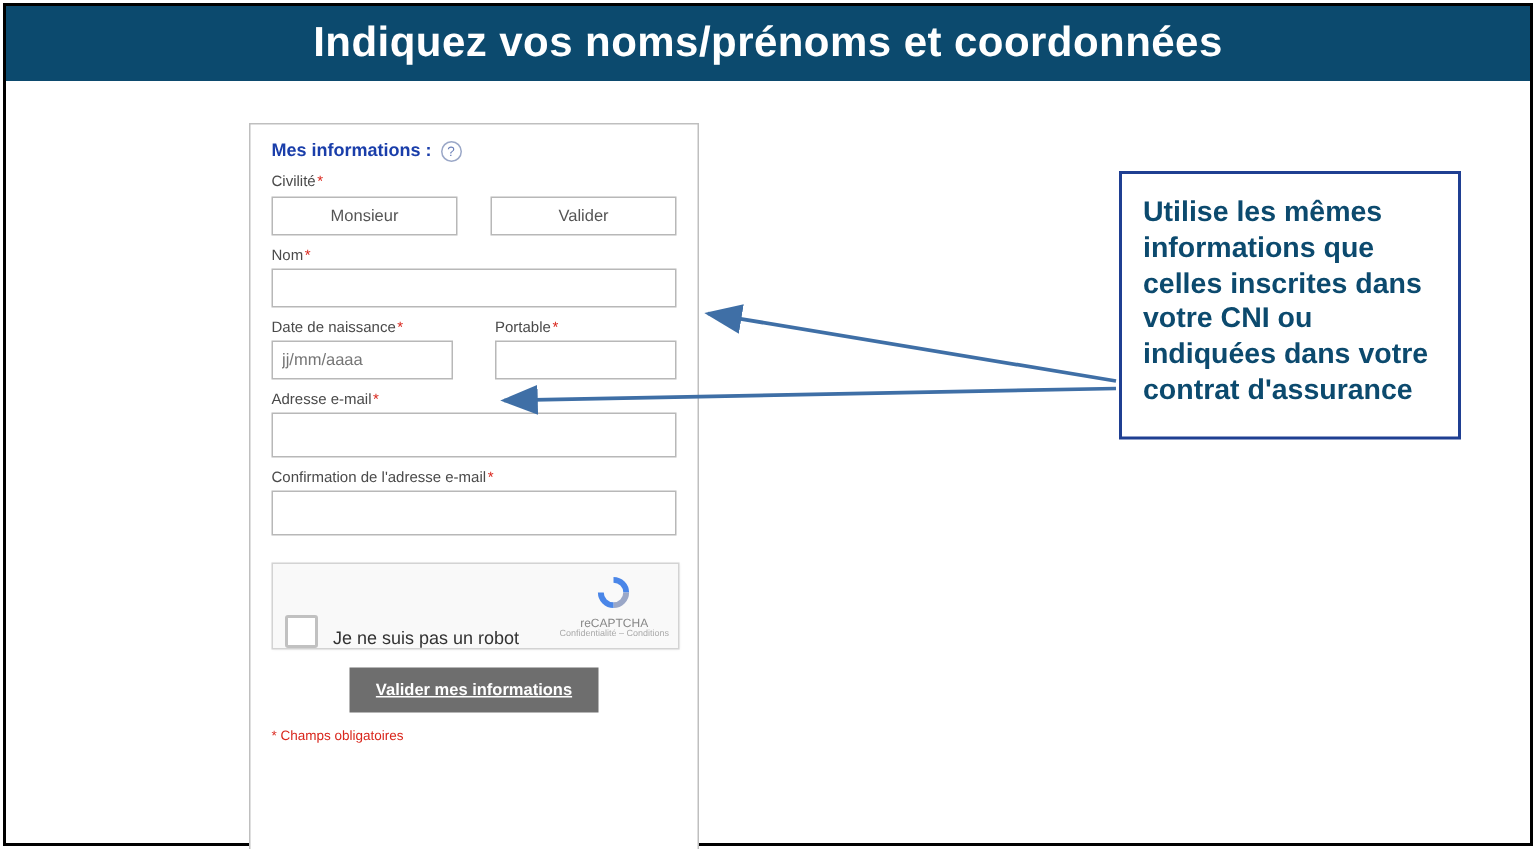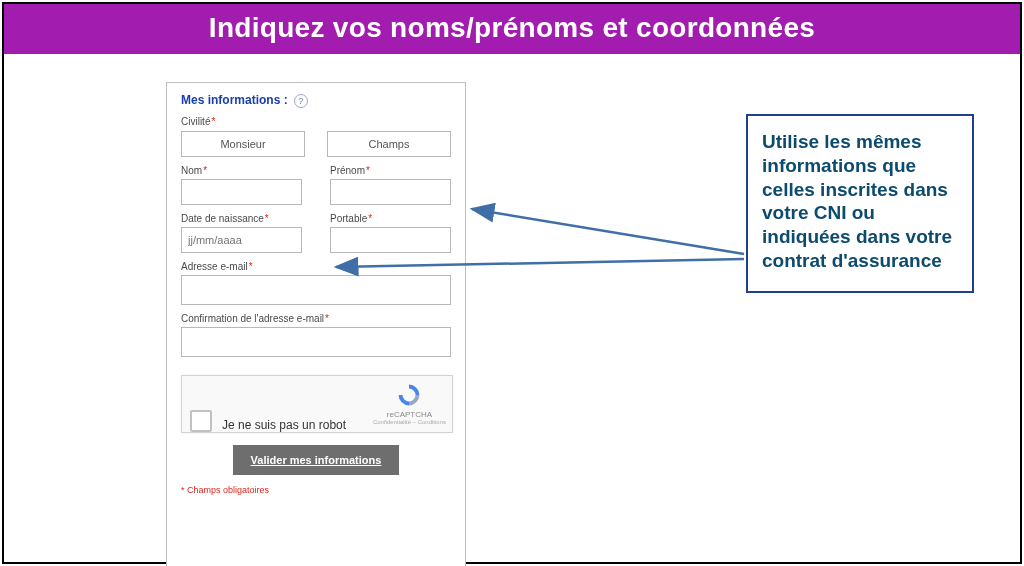--- a/index.html
+++ b/index.html
@@ -12,21 +12,21 @@
       position: relative;
     }
     .outer-frame {
       border: 2px solid #000;
       width: 1020px;
       height: 562px;
       margin: 2px;
       position: relative;
     }
     .banner {
-      background: #a21caf;
+      background: #0c4a6e;
       color: #fff;
       font-weight: bold;
       font-size: 28px;
       text-align: center;
       padding: 8px 0 10px 0;
       letter-spacing: 0.3px;
     }
     .content {
       position: relative;
       width: 100%;
@@ -198,33 +198,27 @@
       <div>
         <span class="section-title">Mes informations :</span>
         <span class="help-circle">?</span>
       </div>
 
       <div class="field-label">
         <span>Civilité</span><span class="req">*</span>
       </div>
       <div class="civility-row">
         <div class="civility-btn">Monsieur</div>
-        <div class="civility-btn">Champs</div>
+        <div class="civility-btn">Valider</div>
       </div>
 
       <div class="two-col">
         <div>
           <div class="field-label">
             <span>Nom</span><span class="req">*</span>
-          </div>
-          <input class="text-input" type="text" style="">
-        </div>
-        <div>
-          <div class="field-label">
-            <span>Prénom</span><span class="req">*</span>
           </div>
           <input class="text-input" type="text" style="">
         </div>
       </div>
 
       <div class="two-col">
         <div>
           <div class="field-label">
             <span>Date de naissance</span><span class="req">*</span>
           </div>

